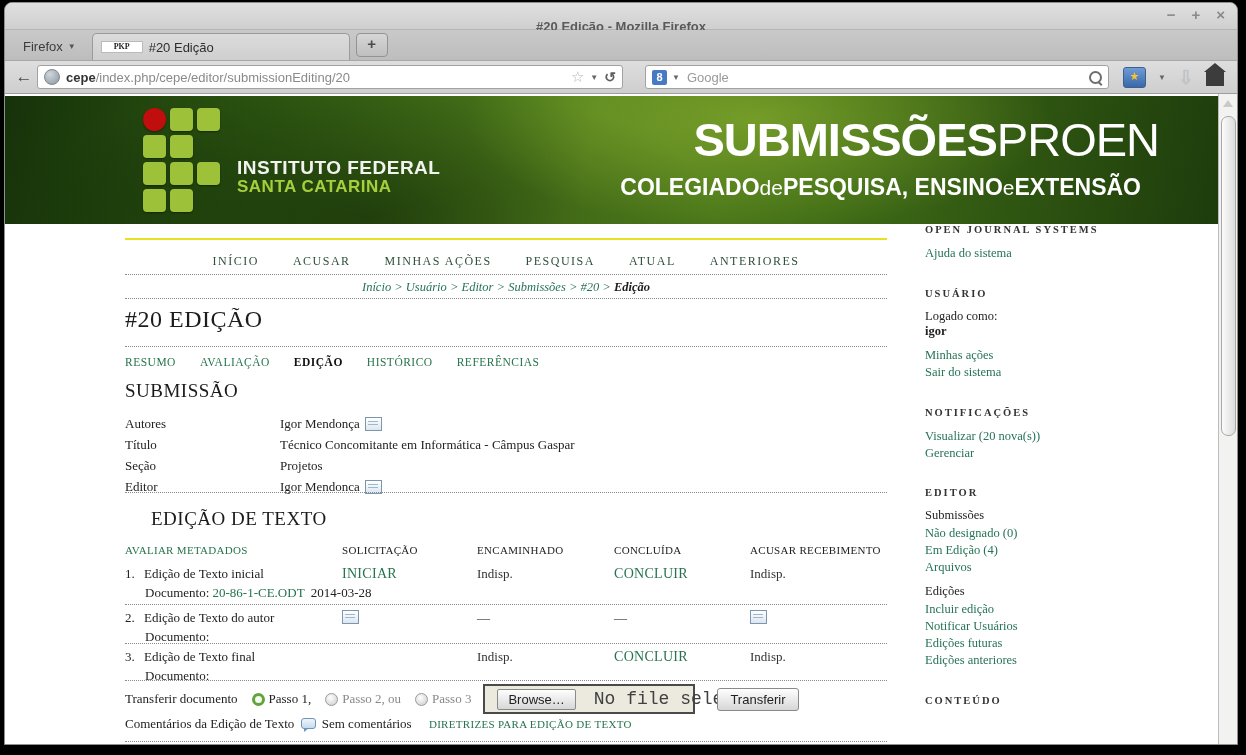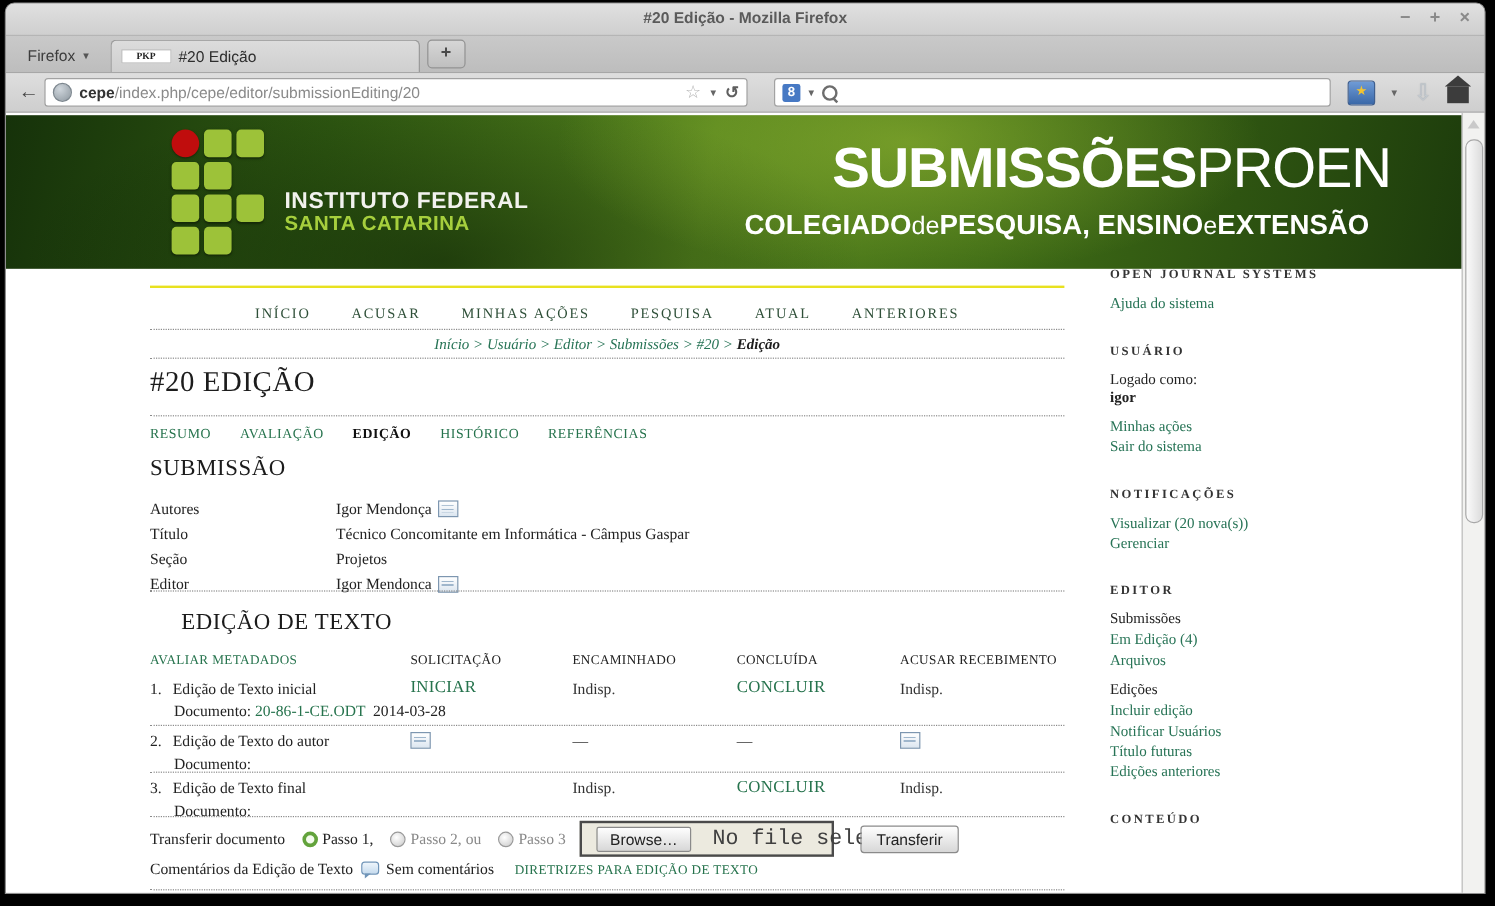--- a/index.html
+++ b/index.html
@@ -6,21 +6,21 @@
   body{background:#000;width:1246px;height:755px;overflow:hidden;
        font-family:"Liberation Sans",sans-serif;}
   .screen{position:relative;width:1246px;height:755px;background:#000;}
   .window{position:absolute;left:4px;top:2px;width:1232px;height:741px;
           background:#d5d5d5;border:1px solid #8f8f8f;border-radius:8px 8px 0 0;
           overflow:hidden;box-shadow:0 0 6px rgba(0,0,0,.6);}
   
   .titlebar{position:relative;height:26px;
             background:linear-gradient(#e0e0e0,#cfcfcf);
             border-bottom:1px solid #b5b5b5;}
-  .titlebar .title{position:absolute;left:0;right:0;top:4px;text-align:center;
+  .titlebar .title{position:absolute;left:0;right:0;top:16px;text-align:center;
             font-size:13px;font-weight:bold;color:#5a5a5a;}
   .winctrl{position:absolute;right:12px;top:3px;display:flex;gap:16px;
            color:#8a8a8a;font-size:15px;font-weight:bold;}
   .winctrl span{cursor:default;line-height:18px;}
   
   .tabstrip{position:relative;height:30px;background:linear-gradient(#c9c9c9,#bdbdbd);
             border-bottom:1px solid #a7a7a7;display:flex;align-items:flex-end;}
   .fxbtn{margin:0 8px 4px 10px;padding:2px 8px;font-size:13px;color:#3c3c3c;
          display:flex;align-items:center;gap:5px;}
   .fxbtn .caret{font-size:8px;color:#555;}
@@ -199,20 +199,21 @@
     <div class="urlbar">
       <span class="globe"></span>
       <span class="urltext"><b>cepe</b><span>/index.php/cepe/editor/submissionEditing/20</span></span>
       <span class="star">☆</span>
       <span class="smallcaret">▼</span>
       <span class="reload">↺</span>
     </div>
     <div class="searchbox">
       <span class="gicon">8</span>
       <span class="smallcaret">▼</span>
+      <input class="searchinput" placeholder="Google" style="">
       <span class="mag"></span>
     </div>
     <div class="toolicons">
       <span class="bookmark">★</span>
       <span class="smallcaret">▼</span>
       <span class="dlarrow">⇩</span>
       <span class="homeicon"></span>
     </div>
   </div>
 
@@ -402,26 +403,27 @@
 
         <div class="sb-block">
           <div class="sbhead">NOTIFICAÇÕES</div>
           <a href="#">Visualizar (20 nova(s))</a>
           <a href="#">Gerenciar</a>
         </div>
 
         <div class="sb-block">
           <div class="sbhead">EDITOR</div>
           <div class="sb-sub">Submissões</div>
+          <a href="#">Não designado (0)</a>
           <a href="#">Em Edição (4)</a>
           <a href="#">Arquivos</a>
           <div class="sb-sub">Edições</div>
           <a href="#">Incluir edição</a>
           <a href="#">Notificar Usuários</a>
-          <a href="#">Título futuras</a>
+          <a href="#">Edições futuras</a>
           <a href="#">Edições anteriores</a>
         </div>
 
         <div class="sb-block">
           <div class="sbhead">CONTEÚDO</div>
 
         </div>
       </div>
     </div>
 

